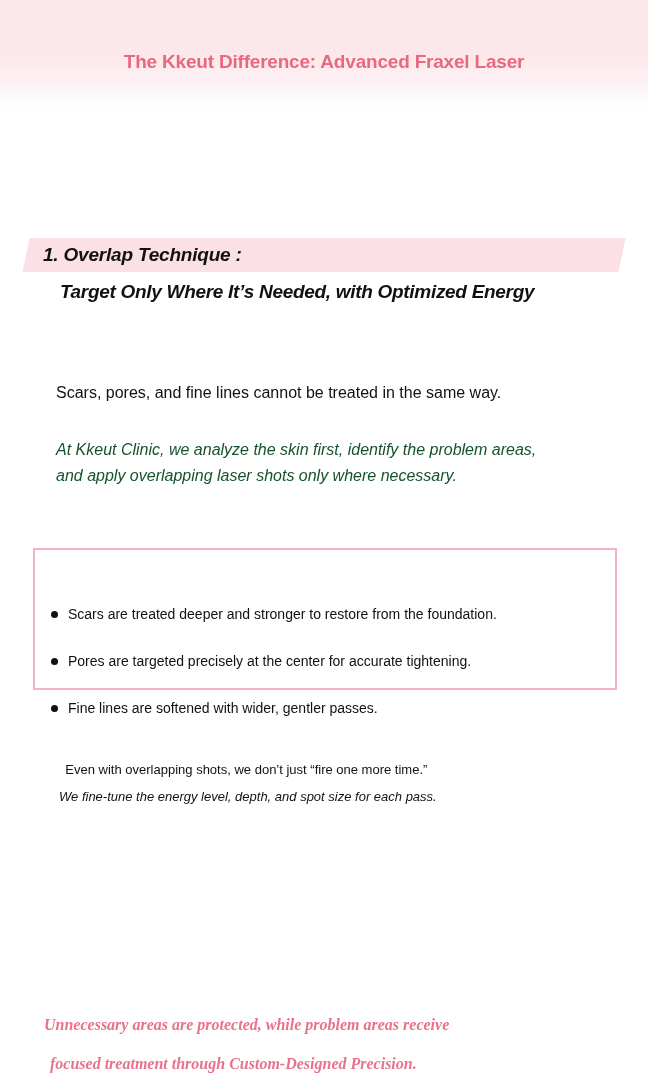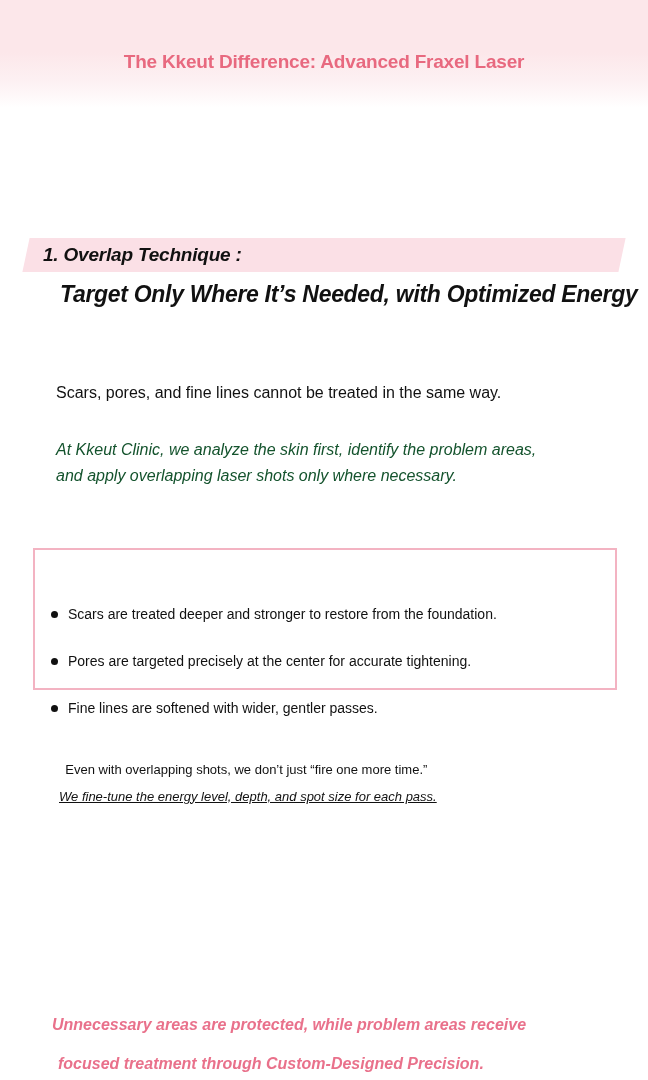--- a/index.html
+++ b/index.html
@@ -47,21 +47,21 @@
     position: relative;
     padding-left: 17px;
     line-height: 34px;
     font-size: 19px; font-weight: 700; font-style: italic;
     letter-spacing: -0.2px;
     color: #111111;
     white-space: nowrap;
   }
   .section-subtitle {
     position: absolute; left: 60px; top: 281px;
-    font-size: 23px; font-weight: 700; font-style: italic;
+    font-size: 19px; font-weight: 700; font-style: italic;
     letter-spacing: -0.3px;
     color: #111111;
     white-space: nowrap;
   }
 
   
   .para-intro {
     position: absolute; left: 56px; top: 384px;
     font-size: 16px; color: #111111;
     white-space: nowrap;
@@ -101,28 +101,29 @@
   }
 
   
   .para-closing {
     position: absolute; left: 56px; top: 757px;
     font-size: 13px; line-height: 26.5px;
     color: #111111;
     text-align: center;
   }
   .para-closing .line1 { white-space: nowrap; }
-  .para-closing .line2 { white-space: nowrap; font-style: italic; padding-left: 3px; text-decoration: underline; }
+  .para-closing .line2 { white-space: nowrap; font-style: italic; padding-left: 3px; }
 
   
   .footer-note {
-    position: absolute; left: 52px; top: 1012px;
+    position: absolute; left: 44px; top: 1012px;
     font-size: 16px; font-weight: 700; font-style: italic;
     line-height: 26.5px;
     color: #e9718b;
+    font-family: Liberation Serif, serif;
   }
   .footer-note .line1 { white-space: nowrap; }
   .footer-note .line2 { white-space: nowrap; padding-left: 6px; margin-top: 12px; }
 </style>
 </head>
 <body>
 
 <div class="page">
 
   <div class="header-band"></div>

